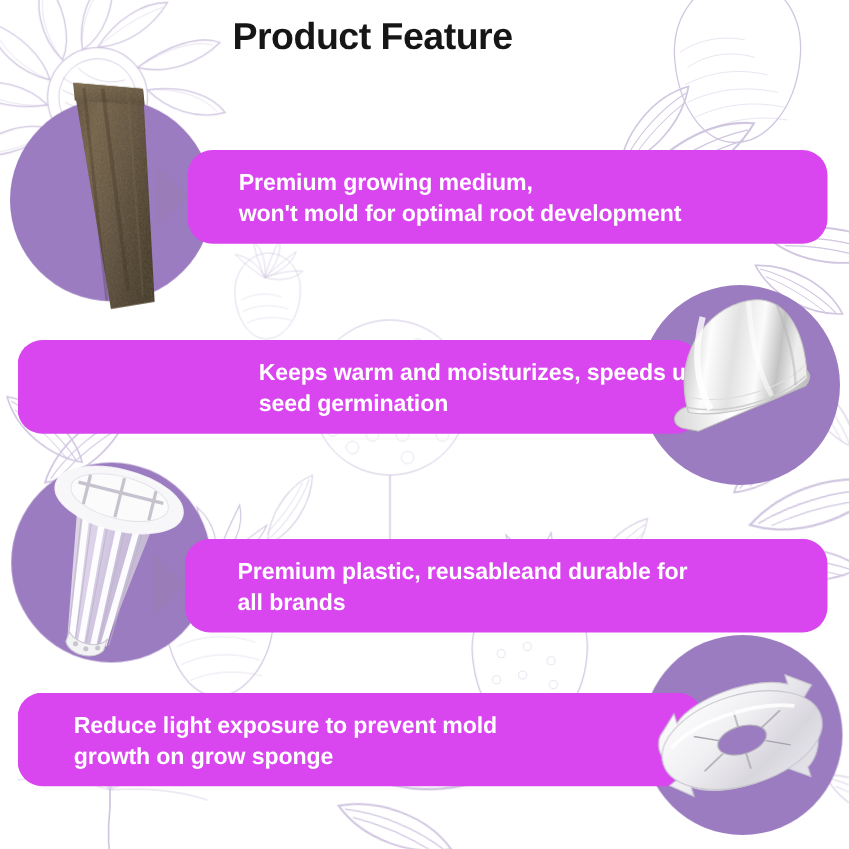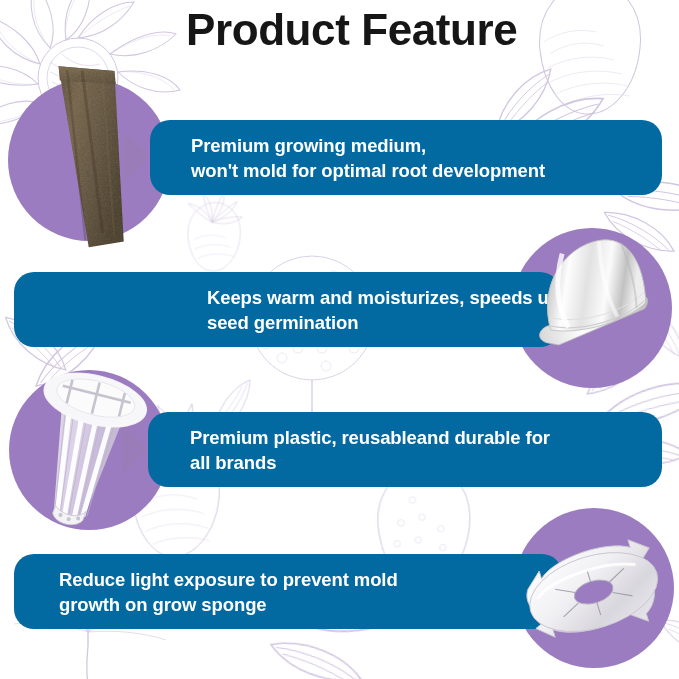--- a/index.html
+++ b/index.html
@@ -24,39 +24,39 @@
     left: 0; top: 0;
     width: 679px; height: 679px;
     pointer-events: none;
   }
 
   
   .title {
     position: absolute;
     left: 186px;
     top: 6px;
-    font-size: 44px;
+    font-size: 30px;
     font-weight: bold;
     letter-spacing: -0.4px;
     color: #161616;
     line-height: 48px;
     white-space: nowrap;
   }
 
   
   .product-circle {
     position: absolute;
     border-radius: 50%;
     background: #9b7cc0;
   }
 
   
   .band {
     position: absolute;
-    background: #0369a1;
+    background: #d946ef;
     border-radius: 20px;
     display: flex;
     align-items: center;
     box-sizing: border-box;
   }
   .band-text {
     color: #ffffff;
     font-size: 18.5px;
     font-weight: bold;
     line-height: 25px;
@@ -375,21 +375,21 @@
       <path d="M36,92 C70,104 114,94 133,80" fill="none" stroke="#cfcfcf" stroke-width="1.2"></path>
       <path d="M38,84 C72,96 114,86 133,72" fill="none" stroke="#dedede" stroke-width="0.9"></path>
       <path d="M58,22 C46,50 46,76 54,96" fill="none" stroke="#ffffff" stroke-width="5" opacity="0.8"></path>
       <path d="M96,15 C94,44 96,72 104,92" fill="none" stroke="#ffffff" stroke-width="4" opacity="0.55"></path>
       <path d="M118,20 C124,46 126,70 124,86" fill="none" stroke="#b5b5b5" stroke-width="2" opacity="0.5"></path>
     </g>
   </svg>
 
   <div class="product-circle" style="left:9px; top:370px; width:160px; height:160px;"></div>
 
-  <div class="band" style="left:148px; top:412px; width:514px; height:75px; padding-left:42px;">
+  <div class="band" style="left:148px; top:431px; width:514px; height:75px; padding-left:42px;">
     <div class="band-notch" style="left:-26px; top:11px;"></div>
     <div class="band-text">Premium plastic, reusableand durable for
 all brands</div>
   </div>
 
   <svg class="product-art" style="left:4px; top:360px; width:170px; height:180px;" viewBox="0 0 170 180">
     <defs>
       <linearGradient id="basketBody" x1="0" y1="0" x2="1" y2="0">
         <stop offset="0%" stop-color="#eeeeee" stop-opacity="0.95"></stop>
         <stop offset="35%" stop-color="#ffffff" stop-opacity="0.8"></stop>

